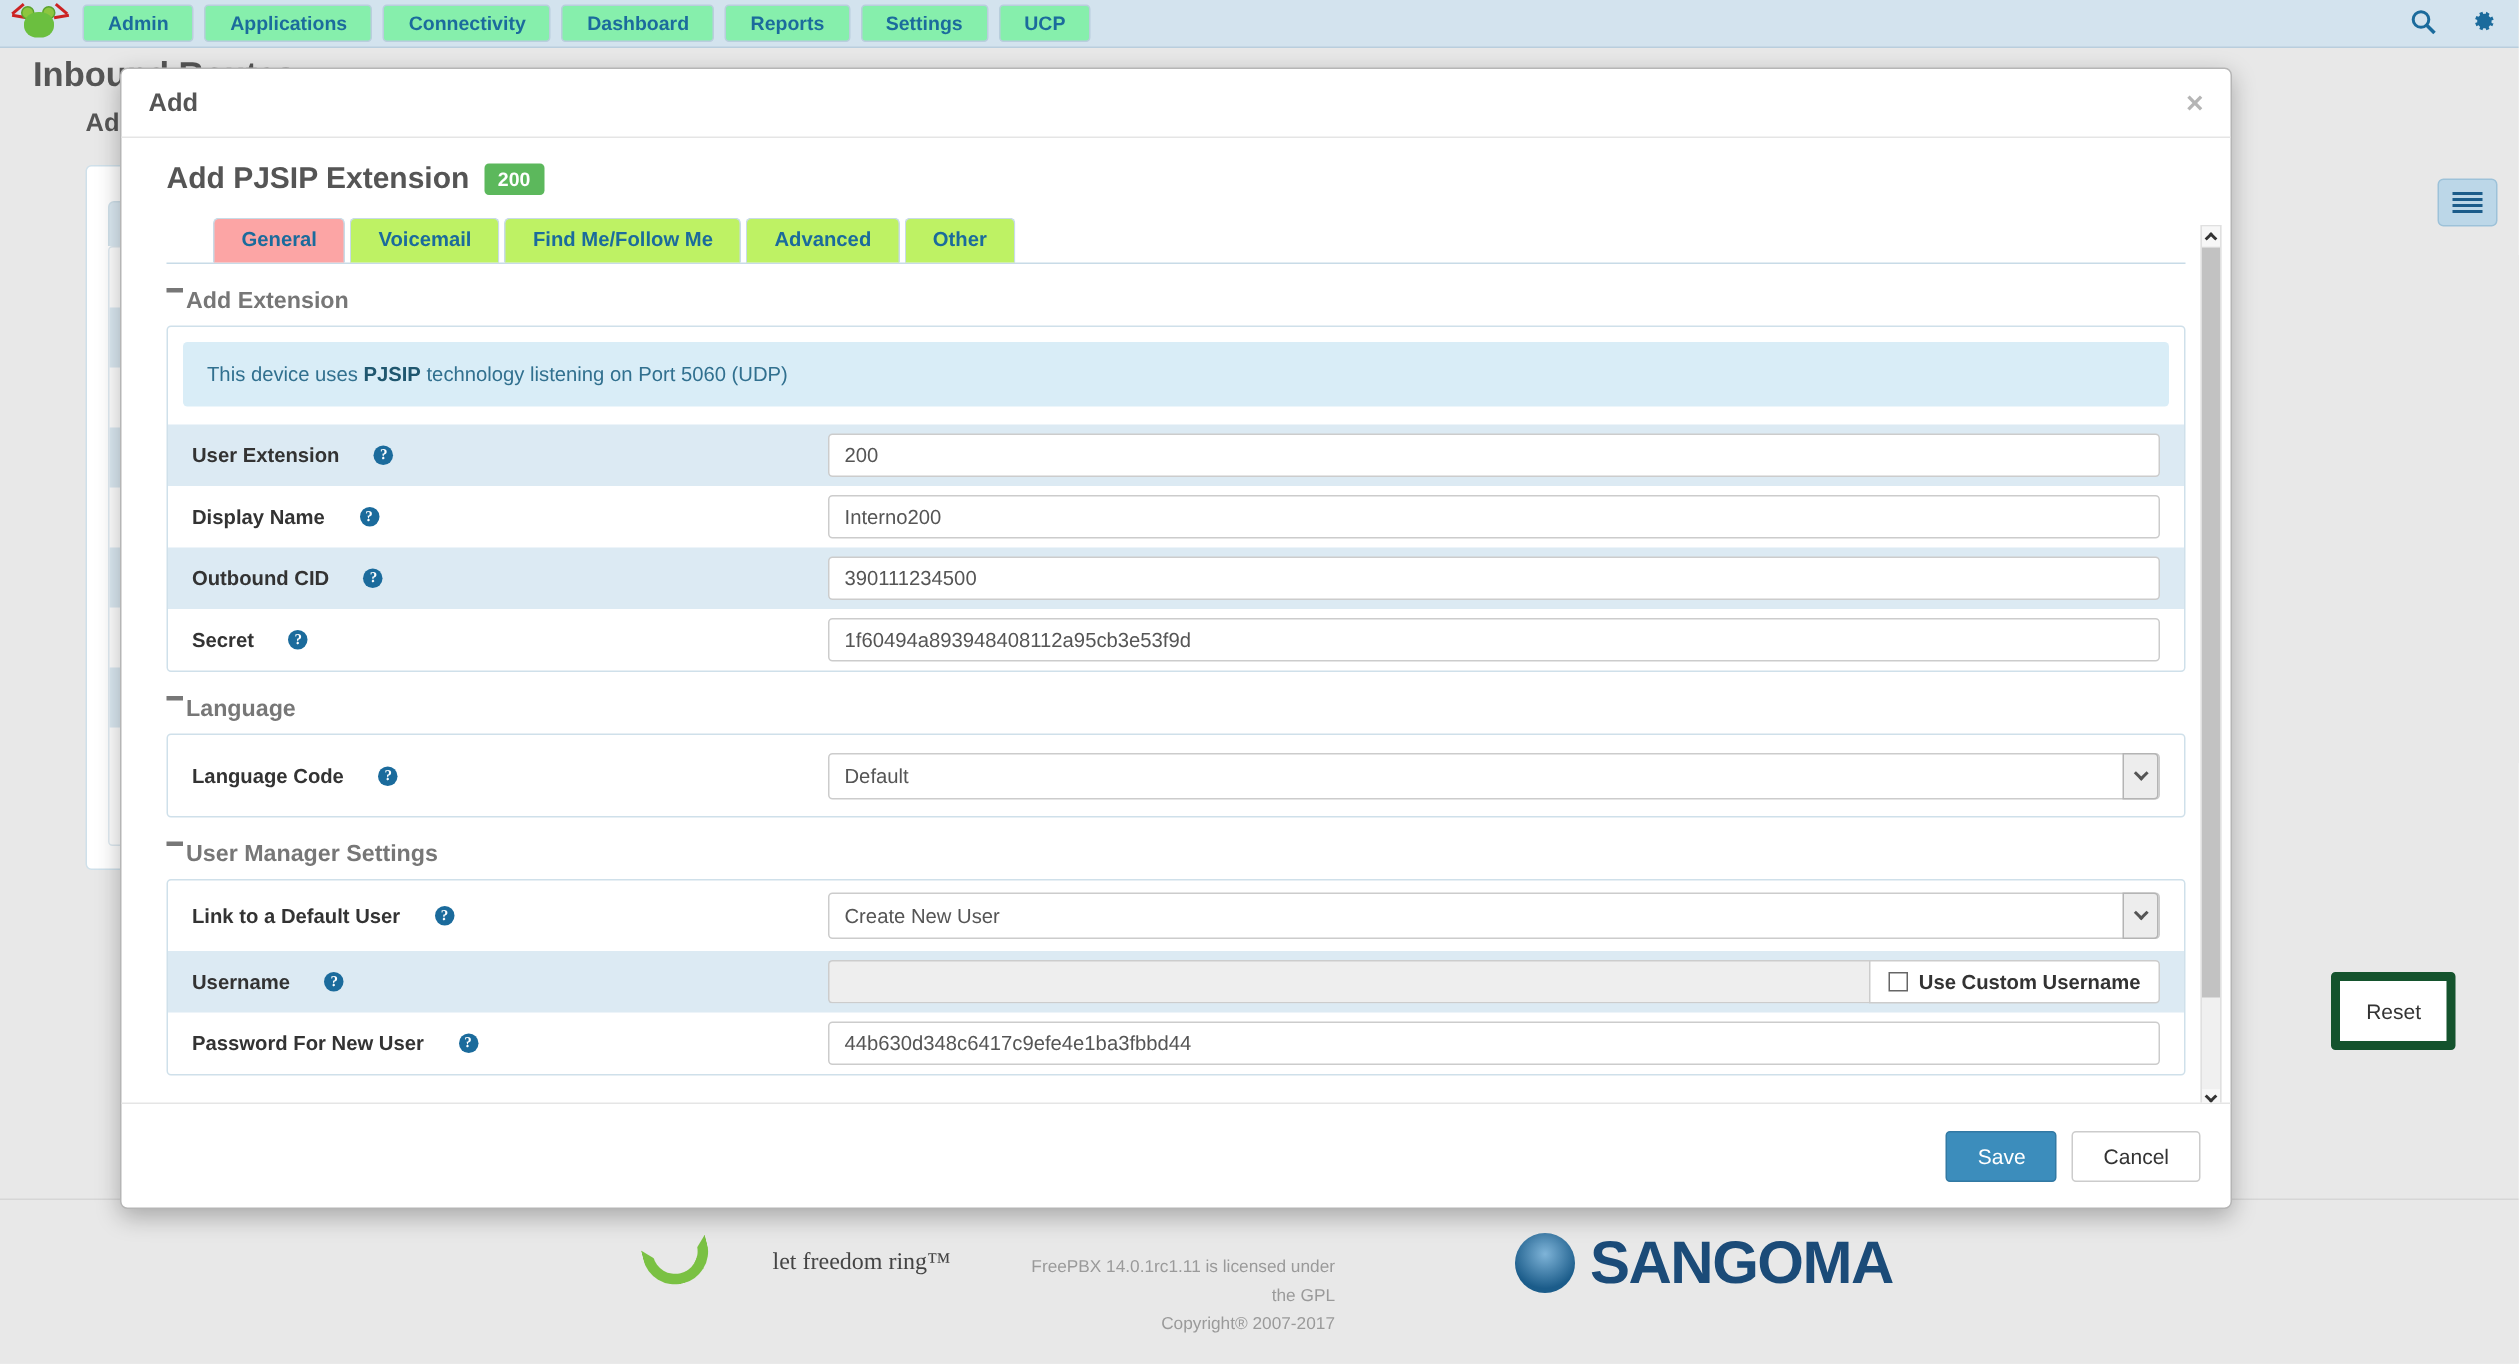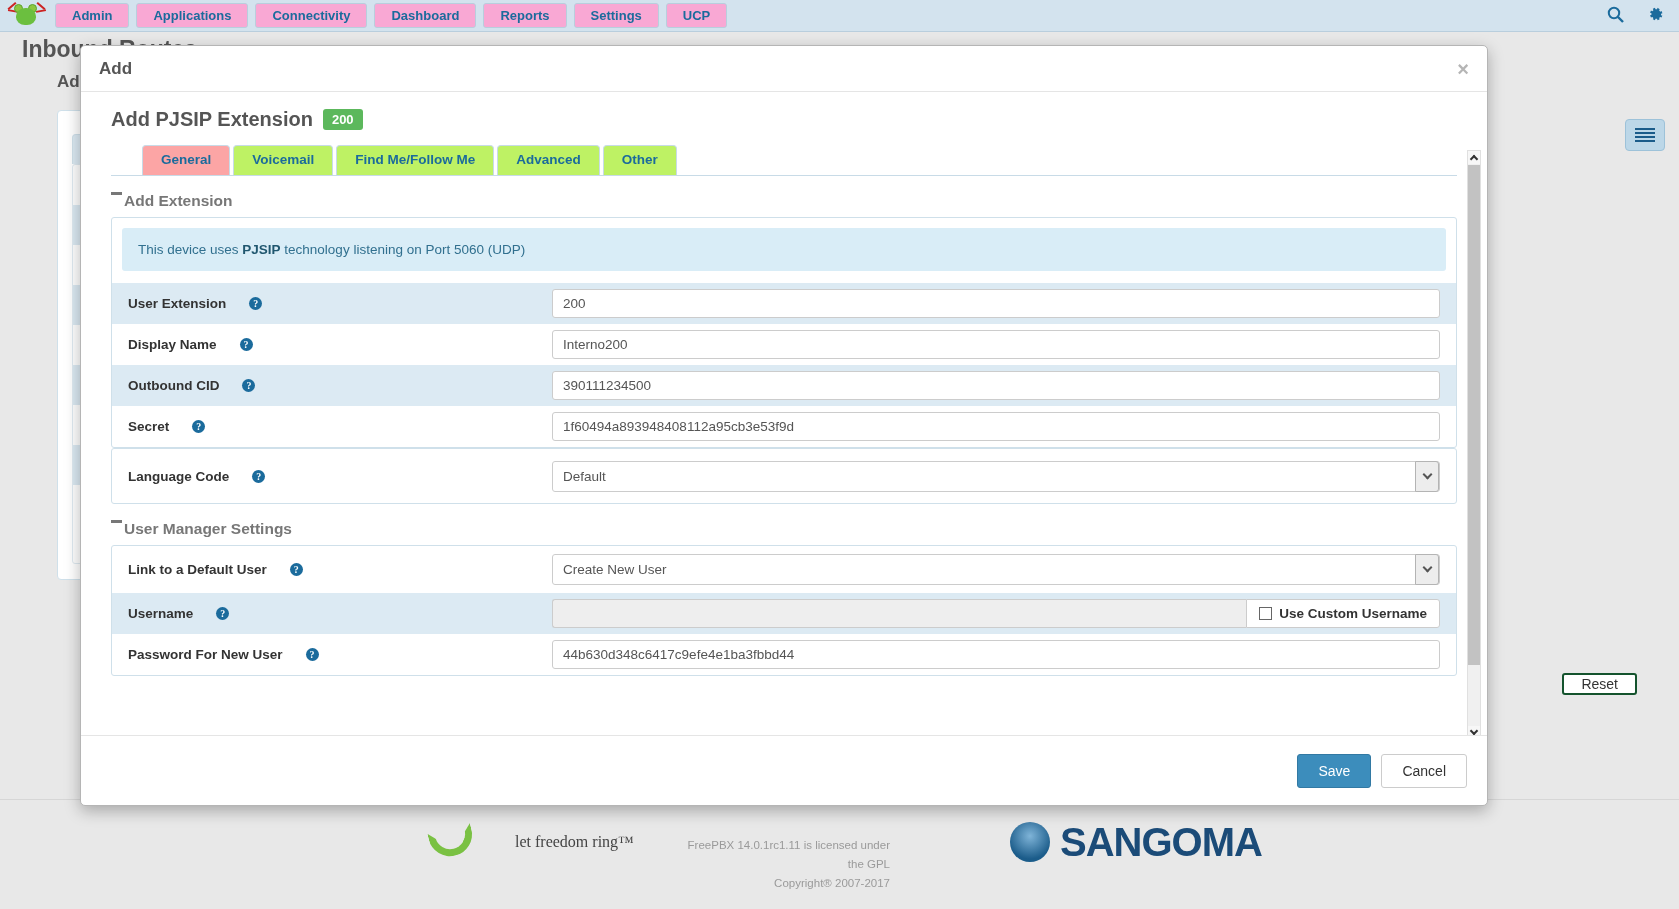--- a/index.html
+++ b/index.html
@@ -40,21 +40,21 @@
   }
   #logo .s1 { left: 1px; top: 4px; transform: rotate(-40deg); }
   #logo .s2 { left: 2px; top: 9px; transform: rotate(10deg); }
   #logo .s3 { left: 30px; top: 4px; transform: rotate(40deg); }
   #logo .s4 { left: 30px; top: 9px; transform: rotate(-10deg); }
 
   .nav-item {
     height: 25px; line-height: 23px;
     padding: 0 16px; margin-left: 7px;
     font-size: 13px; font-weight: bold; color: #1b6b9c;
-    background: #f9a8d4;
+    background: #86efac;
     border: 1px solid #b9cedd;
     border-radius: 3px;
     cursor: pointer; white-space: nowrap;
   }
   .nav-item:first-of-type { margin-left: 12px; }
   #nav-right {
     margin-left: auto; display: flex; align-items: center;
     padding-right: 14px; gap: 22px;
   }
   .nav-icon { color: #1b6b9c; font-size: 17px; cursor: pointer; line-height: 1; }
@@ -108,23 +108,23 @@
     width: 22px; height: 26px;
     background: #e6e6e6; border: 1px solid #aaa; border-radius: 0 3px 3px 0;
   }
   .bg-row-ctl.sel::before {
     content: ""; position: absolute; right: 7px; top: 10px;
     width: 7px; height: 7px; z-index: 2;
     border-right: 2px solid #555; border-bottom: 2px solid #555;
     transform: rotate(45deg); margin-top: -3px;
   }
   #bg-reset {
-    position: absolute; right: 42px; top: 641px;
-    padding: 1px 17px; font-size: 14px; color: #333;
-    background: #fff; border: 2px solid #14532d; border-radius: 3px;
+    position: absolute; right: 42px; top: 616px;
+    padding: 12px 17px; font-size: 14px; color: #333;
+    background: #fff; border: 6px solid #14532d; border-radius: 3px;
     cursor: pointer;
   }
   #bg-listicon {
     position: absolute; right: 14px; top: 87px;
     width: 40px; height: 32px; border-radius: 4px;
     background: #bcd7e8; border: 1px solid #9dc2d9;
     display: flex; align-items: center; justify-content: center;
     cursor: pointer;
   }
   #bg-listicon .ln { width: 20px; height: 2.5px; background: #1b5c8a; margin: 1.6px 0; }
@@ -536,20 +536,24 @@
           <div class="flabel">
             <span>Secret</span>
             <span class="qmark">?</span>
           </div>
           <div class="fctl">
             <div class="inp">1f60494a893948408112a95cb3e53f9d</div>
           </div>
         </div>
       </div>
 
+      <div class="section-title">
+        <span class="minus"></span>
+        <span>Language</span>
+      </div>
       <div class="fieldset">
         <div class="frow" style="height:54px">
           <div class="flabel">
             <span>Language Code</span>
             <span class="qmark">?</span>
           </div>
           <div class="fctl">
             <div class="sel">
               <span>Default</span>
               <span class="arrow">

